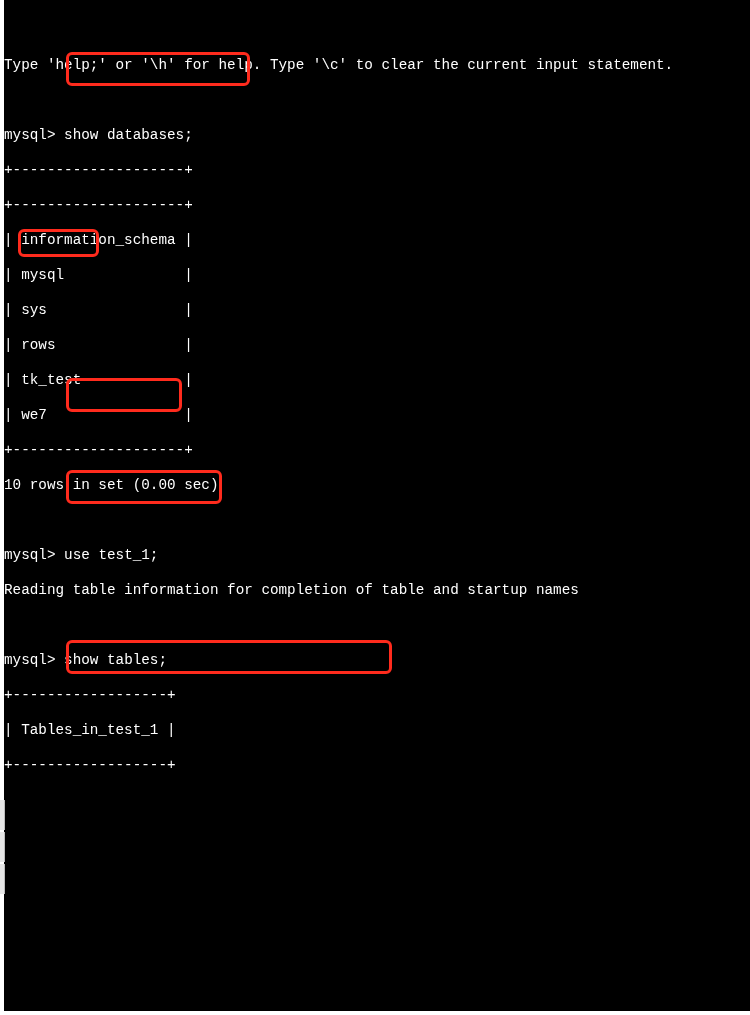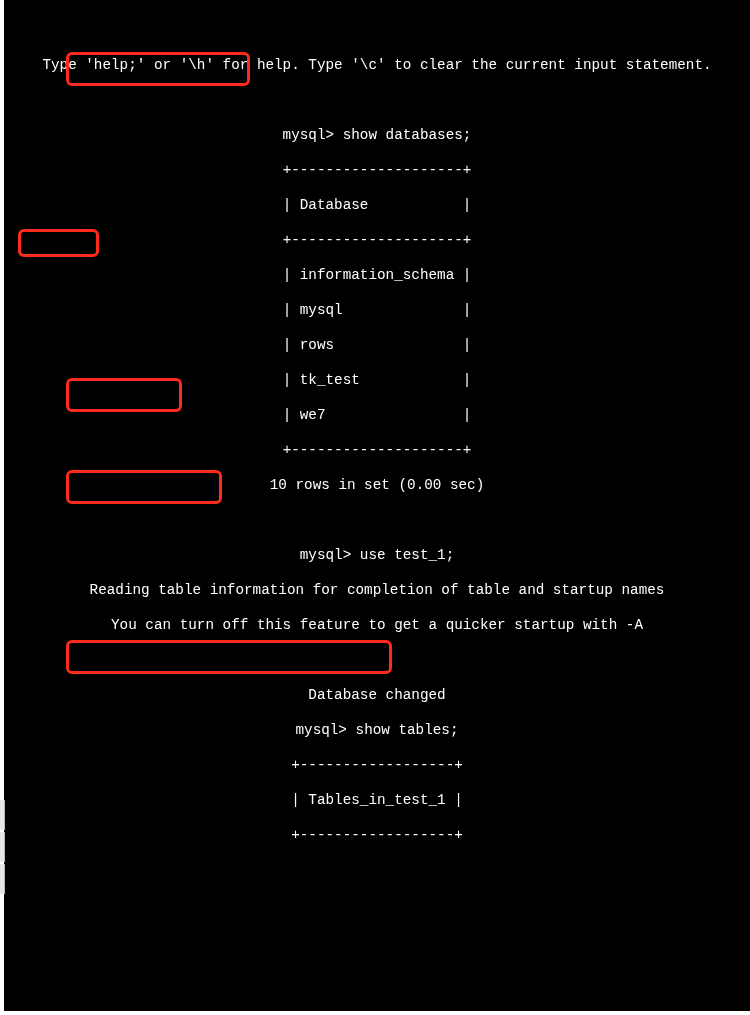--- a/index.html
+++ b/index.html
@@ -17,21 +17,20 @@
     font-size: 14.3px;
     line-height: 17.5px;
     padding: 4px 0 0 0;
     width: 746px;
     height: 1011px;
     position: relative;
     margin-left: 4px;
     box-sizing: border-box;
     overflow: hidden;
     white-space: pre;
-    text-align: center;
   }
   .line { display: block; }
   .hl-box {
     position: absolute;
     border: 3px solid #FF2B1D;
     border-radius: 6px;
     pointer-events: none;
   }
   .sidebar-tab {
     position: absolute;
@@ -43,35 +42,33 @@
 </style>
 </head>
 <body>
 
 <div class="terminal">
 <span class="line"> </span>
 <span class="line">Type 'help;' or '\h' for help. Type '\c' to clear the current input statement.</span>
 <span class="line"> </span>
 <span class="line"><span>mysql&gt;</span> <span>show databases;</span></span>
 <span class="line">+--------------------+</span>
-<span class="line">| Database           |</span>
 <span class="line">+--------------------+</span>
 <span class="line">| information_schema |</span>
 <span class="line">| mysql              |</span>
+<span class="line">| sys                |</span>
 <span class="line">| rows               |</span>
 <span class="line">| tk_test            |</span>
 <span class="line">| we7                |</span>
 <span class="line">+--------------------+</span>
 <span class="line">10 rows in set (0.00 sec)</span>
 <span class="line"> </span>
 <span class="line"><span>mysql&gt;</span> <span>use test_1;</span></span>
 <span class="line">Reading table information for completion of table and startup names</span>
-<span class="line">You can turn off this feature to get a quicker startup with -A</span>
 <span class="line"> </span>
-<span class="line">Database changed</span>
 <span class="line"><span>mysql&gt;</span> <span>show tables;</span></span>
 <span class="line">+------------------+</span>
 <span class="line">| Tables_in_test_1 |</span>
 <span class="line">+------------------+</span>
 
 
 
 
 
 

